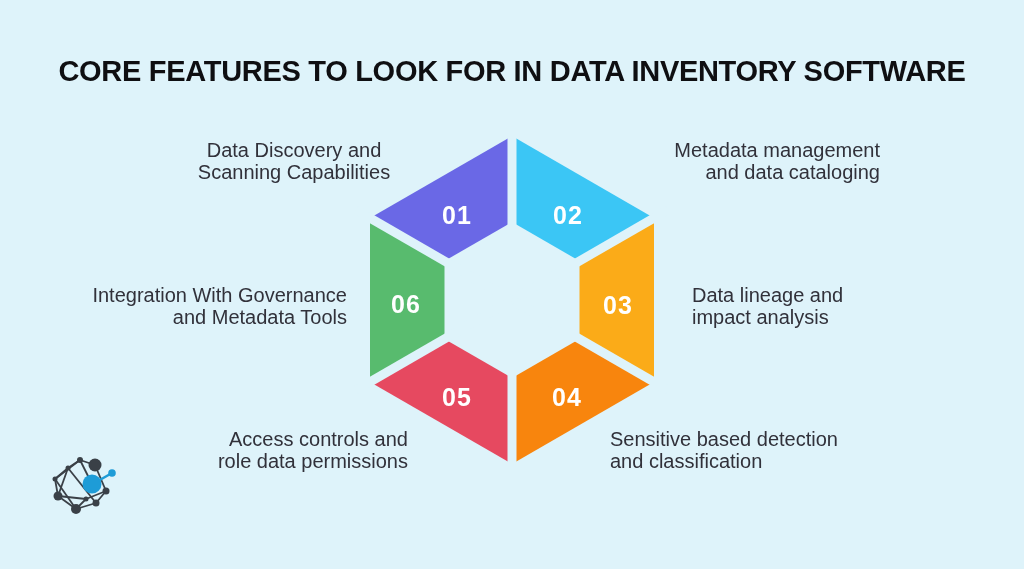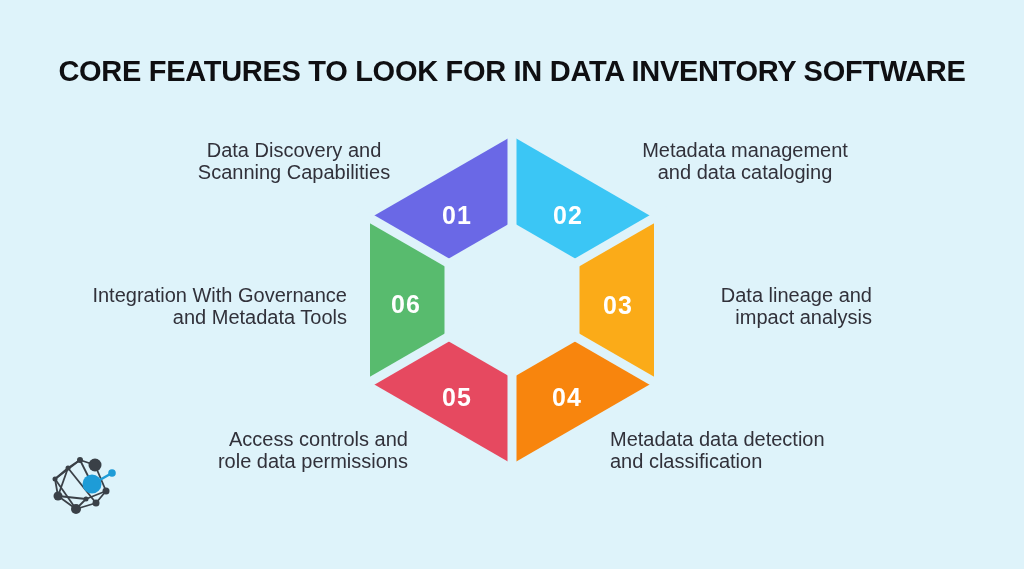--- a/index.html
+++ b/index.html
@@ -30,22 +30,22 @@
     fill: #ffffff;
   }
   .seg-label {
     position: absolute;
     font-size: 20px;
     line-height: 22px;
     color: #31313a;
     white-space: pre-line;
   }
   #lab1 { left: 180px; top: 139px; width: 228px; text-align: center; }
-  #lab2 { left: 610px; top: 139px; width: 270px; text-align: center; }
-  #lab3 { left: 652px; top: 284px; width: 220px; text-align: right; }
+  #lab2 { left: 610px; top: 139px; width: 270px; text-align: right; }
+  #lab3 { left: 692px; top: 284px; width: 220px; text-align: left; }
   #lab4 { left: 610px; top: 428px; width: 270px; text-align: left; }
   #lab5 { left: 160px; top: 428px; width: 248px; text-align: right; }
   #lab6 { left: 85px;  top: 284px; width: 262px; text-align: right; }
   .logo { position: absolute; left: 52px; top: 451px; }
 </style>
 </head>
 <body>
 
 <div class="canvas">
 
@@ -76,21 +76,21 @@
     <text class="num" x="457" y="397" text-anchor="middle" dominant-baseline="central">05</text>
     <text class="num" x="406" y="304" text-anchor="middle" dominant-baseline="central">06</text>
   </svg>
 
   <div id="lab1" class="seg-label">Data Discovery and
 Scanning Capabilities</div>
   <div id="lab2" class="seg-label">Metadata management
 and data cataloging</div>
   <div id="lab3" class="seg-label">Data lineage and
 impact analysis</div>
-  <div id="lab4" class="seg-label">Metadata data detection
+  <div id="lab4" class="seg-label">Sensitive based detection
 and classification</div>
   <div id="lab5" class="seg-label">Access controls and
 role data permissions</div>
   <div id="lab6" class="seg-label">Integration With Governance
 and Metadata Tools</div>
 
   <svg class="logo" width="64" height="66" viewBox="0 0 64 66">
     <g stroke="#3a4047" stroke-width="1.8">
       <line x1="43" y1="14" x2="28" y2="9"></line>
       <line x1="28" y1="9" x2="16" y2="17"></line>

